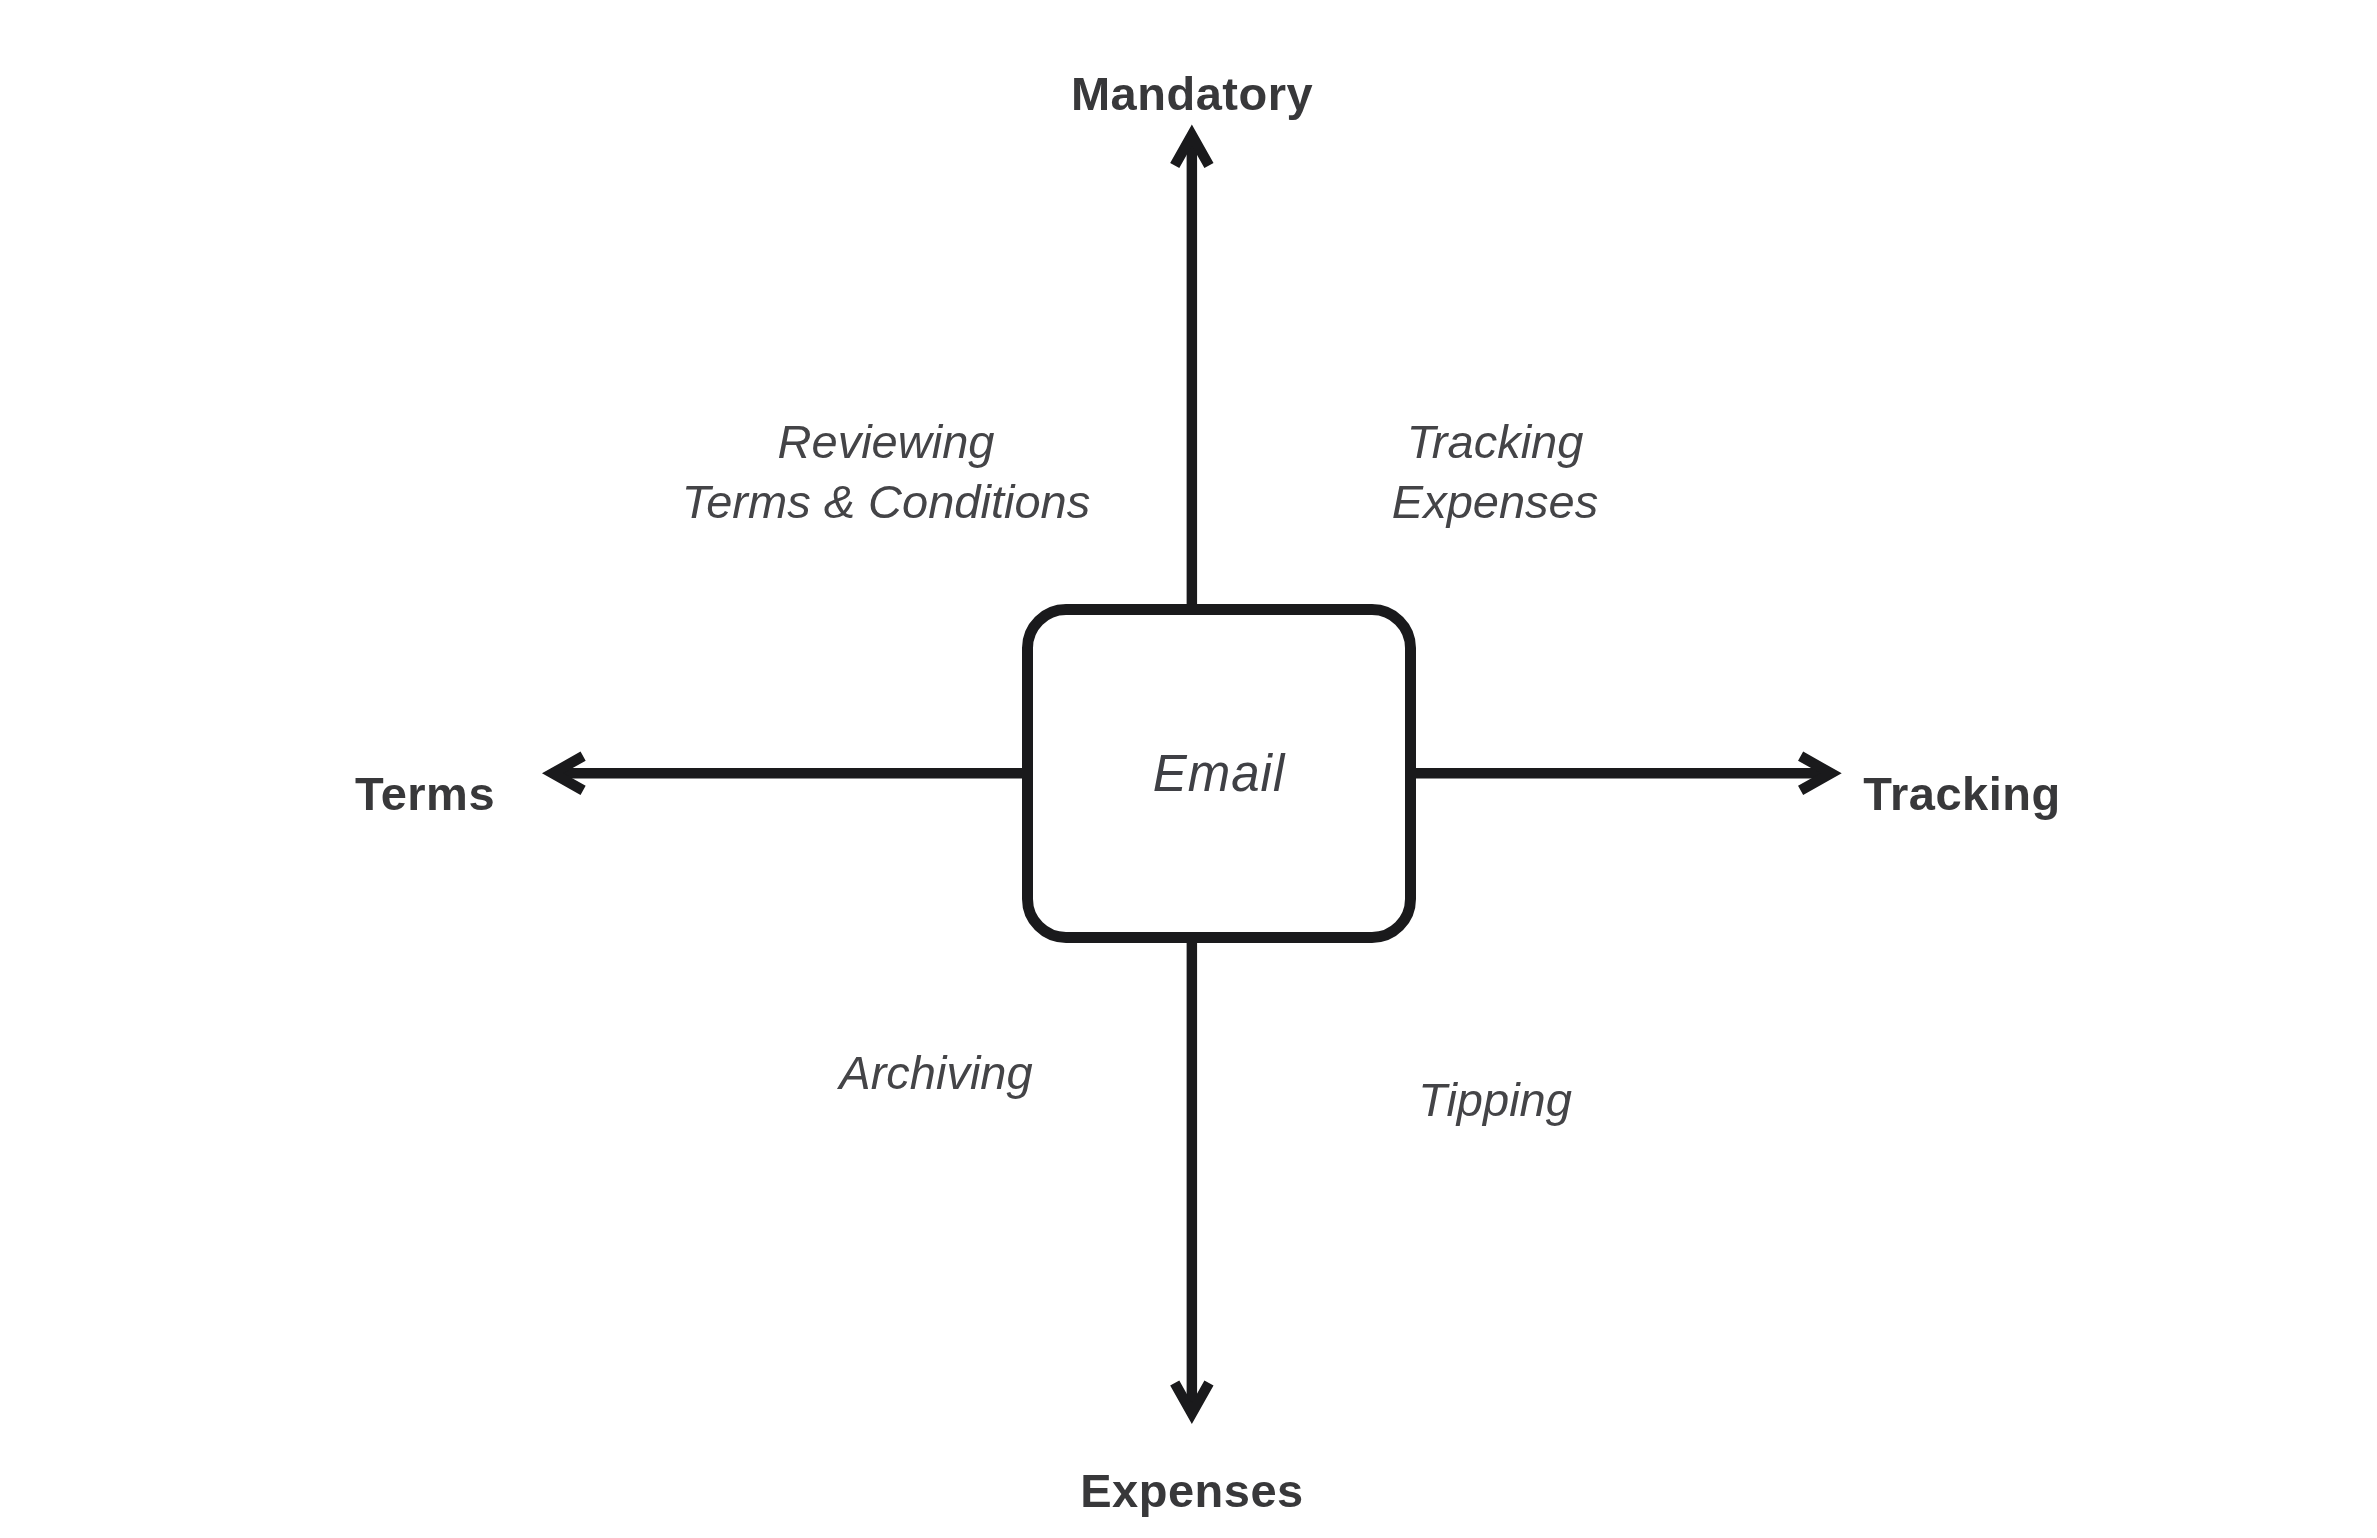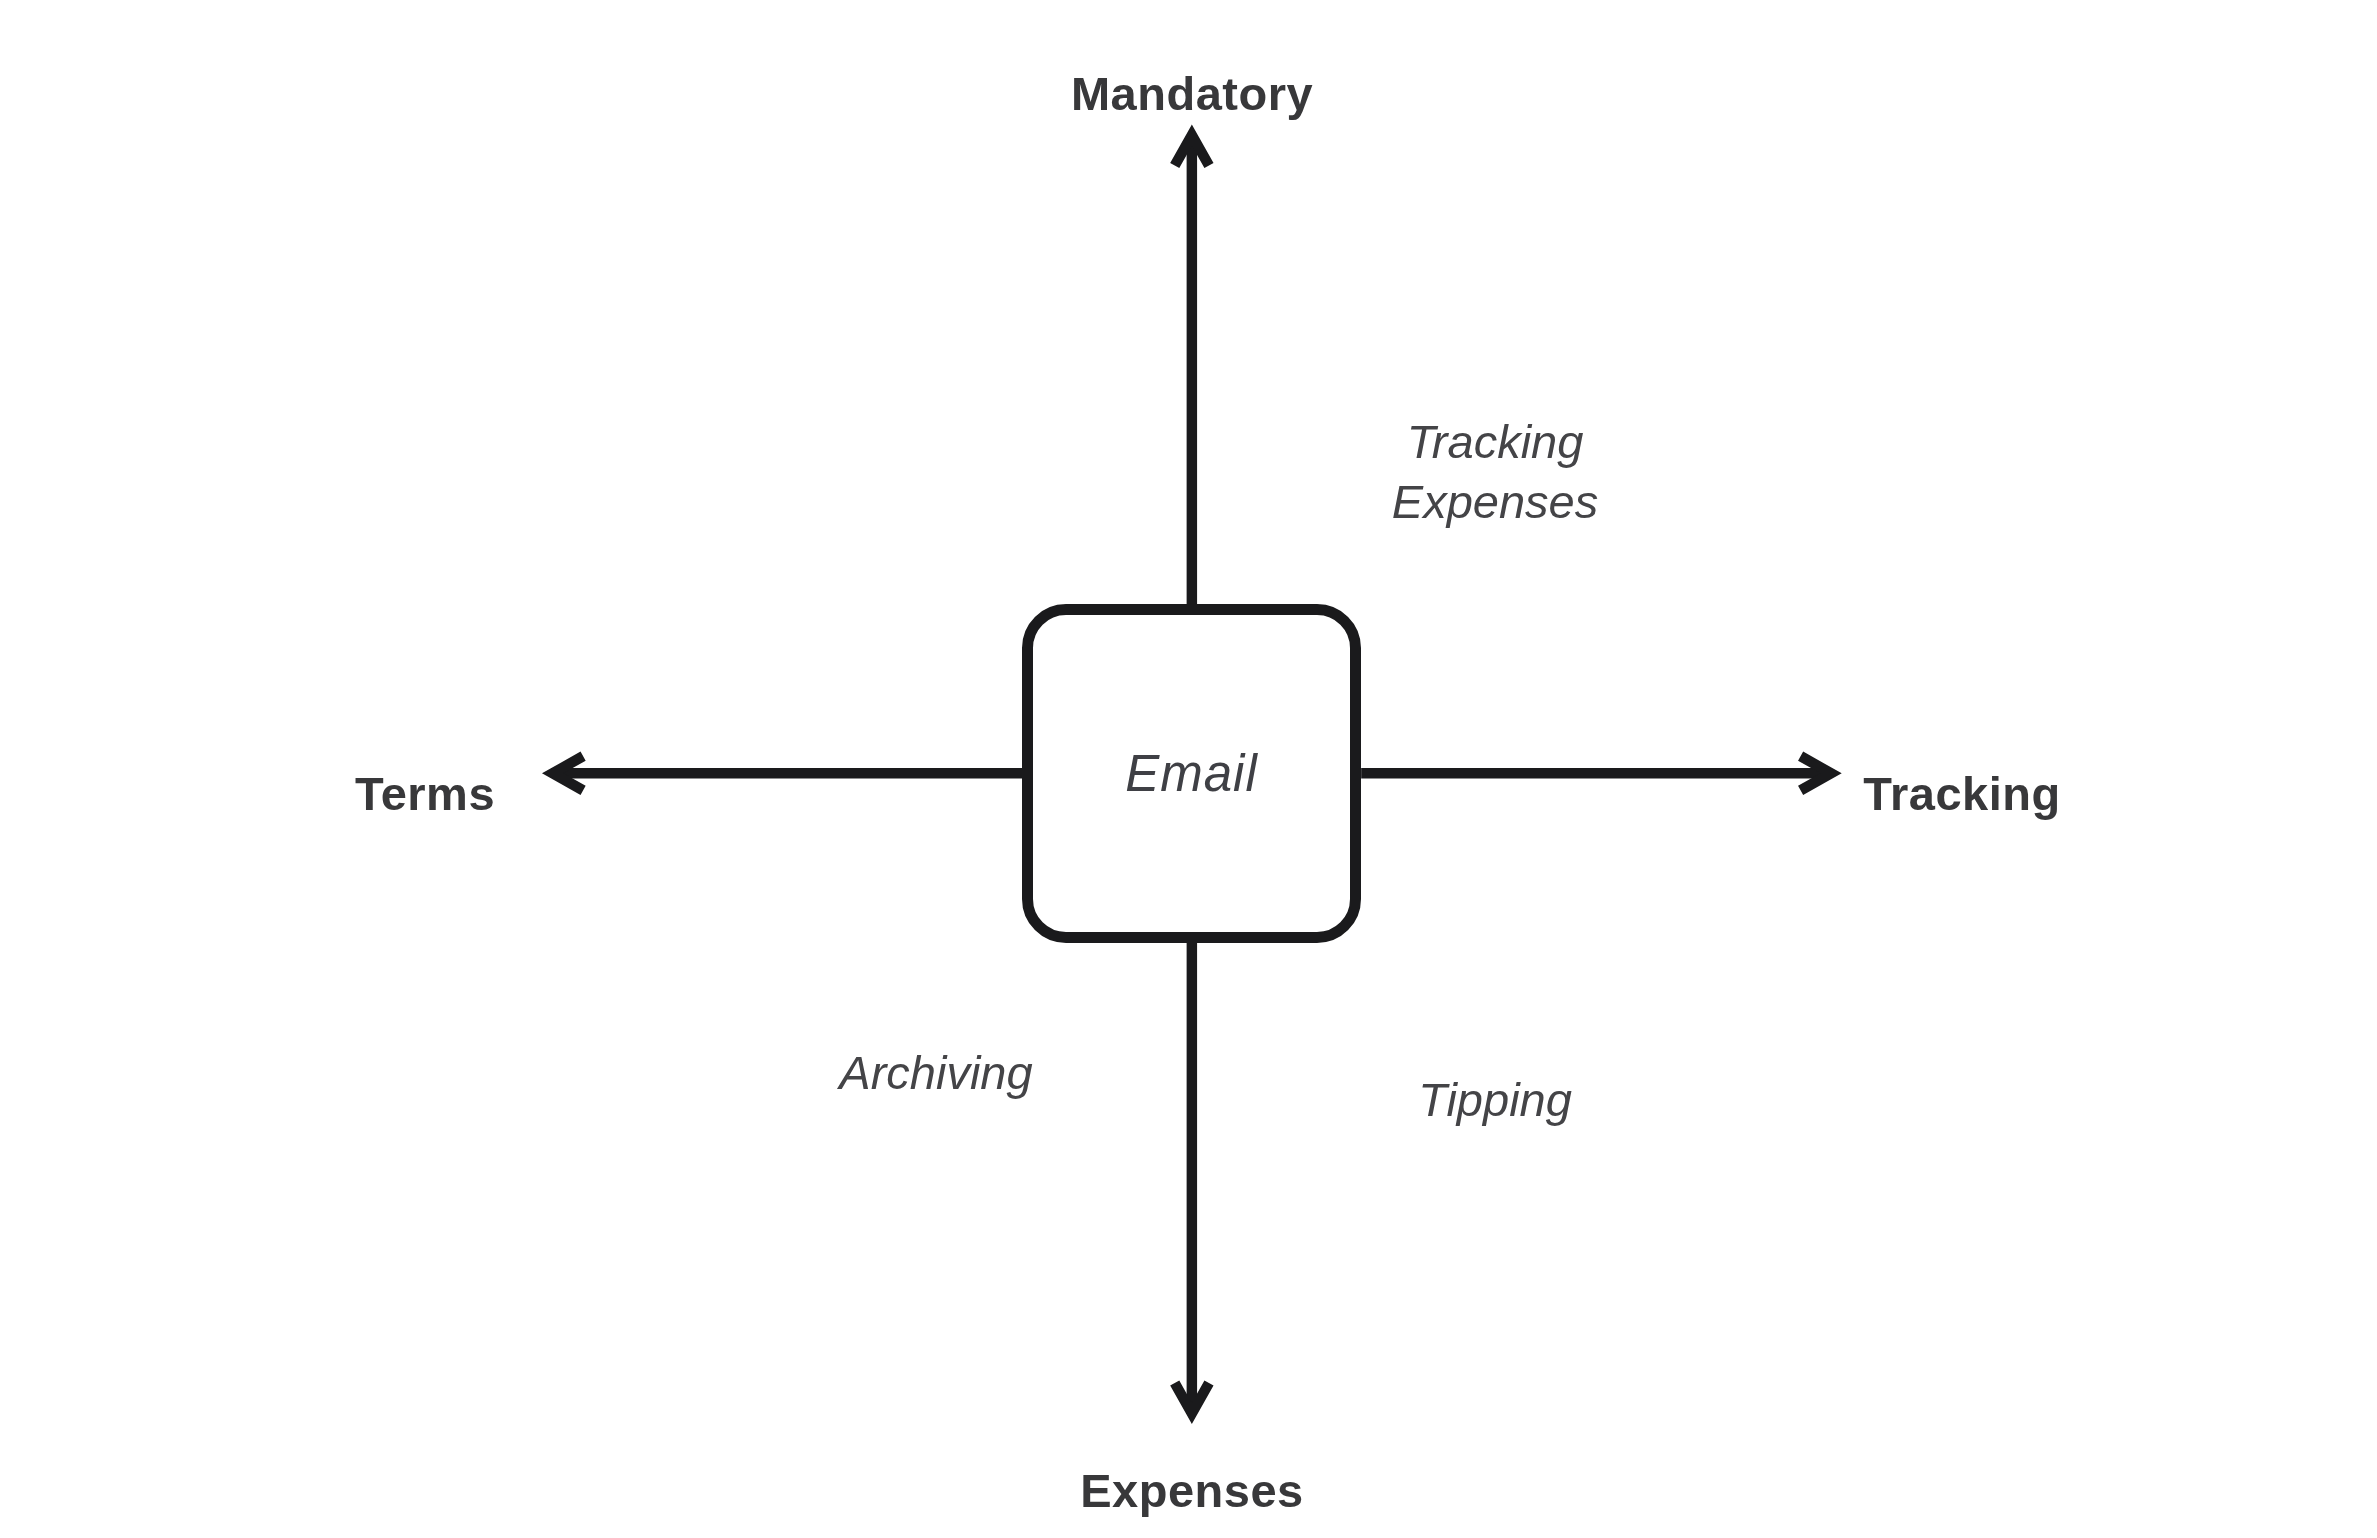--- a/index.html
+++ b/index.html
@@ -36,21 +36,21 @@
   .arrowhead-path {
     stroke: var(--line-color);
     stroke-width: 11;
     fill: none;
     stroke-linecap: butt;
     stroke-linejoin: miter;
   }
   .node {
     position: absolute;
     left: 1022px; top: 604px;
-    width: 339px; height: 339px;
+    width: 394px; height: 339px;
     box-sizing: border-box;
     background: var(--node-fill);
     border: 11.4px solid var(--line-color);
     border-radius: 44px;
     display: flex;
     align-items: center;
     justify-content: center;
   }
   .node-label {
     font-style: italic;
@@ -97,20 +97,22 @@
   </svg>
 
   <div class="label axis-label" style="left:1192px; top:75px;">Mandatory</div>
 
   <div class="label axis-label" style="left:1192px; top:1472px;">Expenses</div>
 
   <div class="label axis-label" style="left:425px; top:775px;">Terms</div>
 
   <div class="label axis-label" style="left:1962px; top:775px;">Tracking</div>
 
+  <div class="label quad-label" style="left:886px; top:472px;">Reviewing
+Terms &amp; Conditions</div>
 
   <div class="label quad-label" style="left:1495px; top:472px;">Tracking
 Expenses</div>
 
   <div class="label quad-label" style="left:936px; top:1073px;">Archiving</div>
 
   <div class="label quad-label" style="left:1495px; top:1073px;margin-top:27px;">Tipping</div>
 
   <div class="node">
     <span class="node-label">Email</span>

